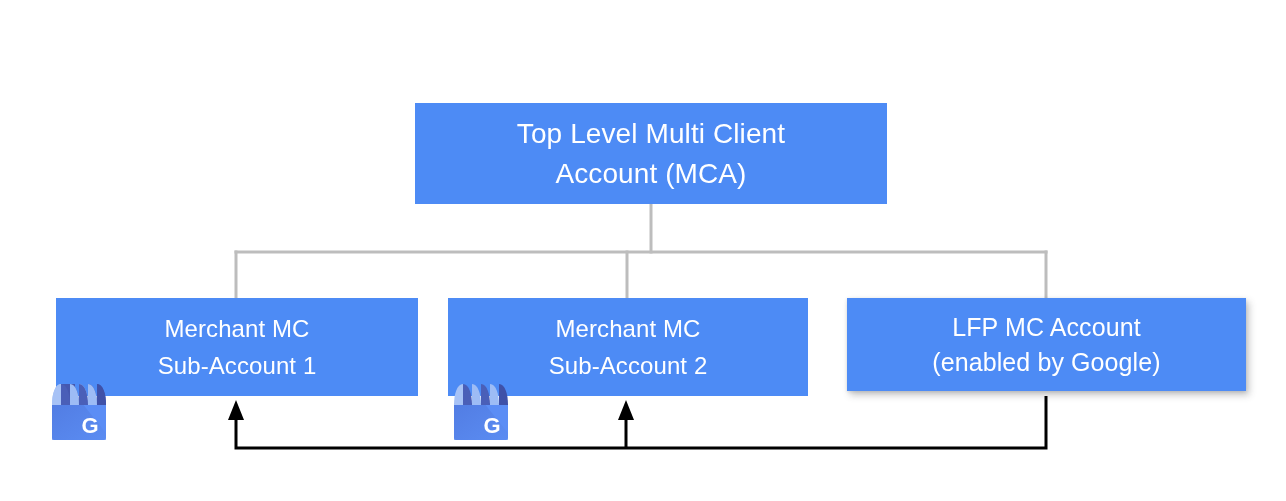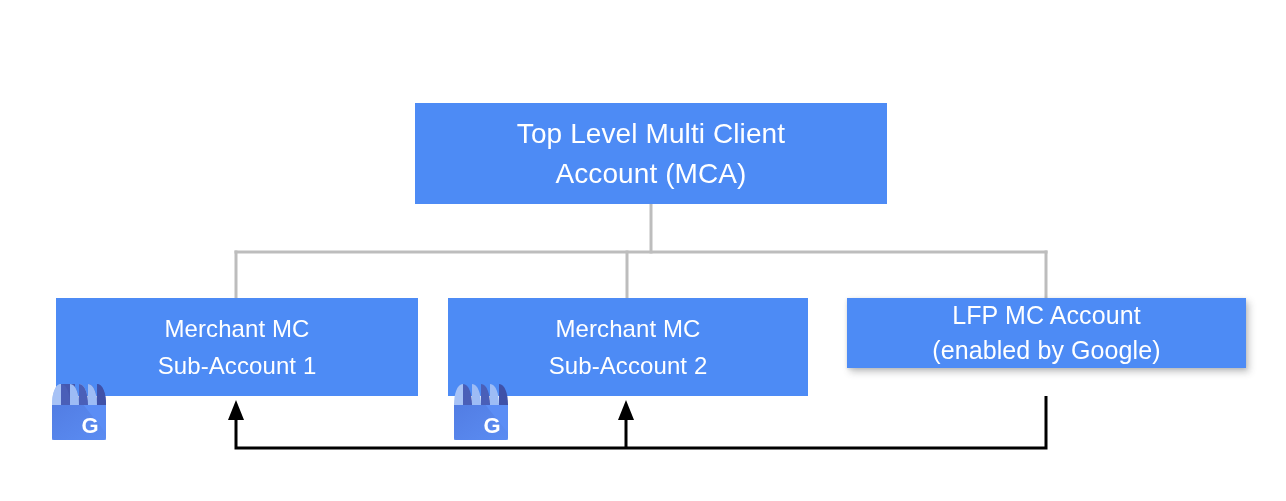--- a/index.html
+++ b/index.html
@@ -62,21 +62,21 @@
   #node-sub2 {
     left: 448px;
     top: 287px;
     width: 360px;
     height: 98px;
   }
   #node-lfp {
     left: 847px;
     top: 287px;
     width: 399px;
-    height: 70px;
+    height: 93px;
     box-shadow: 3px 4px 7px rgba(60,64,67,0.30), 0 1px 3px rgba(60,64,67,0.15);
   }
   #node-lfp .label { font-size: 25px; line-height: 35px; }
 
   .gbp-icon {
     position: absolute;
     width: 70px;
     height: 66px;
     z-index: 5;
   }

